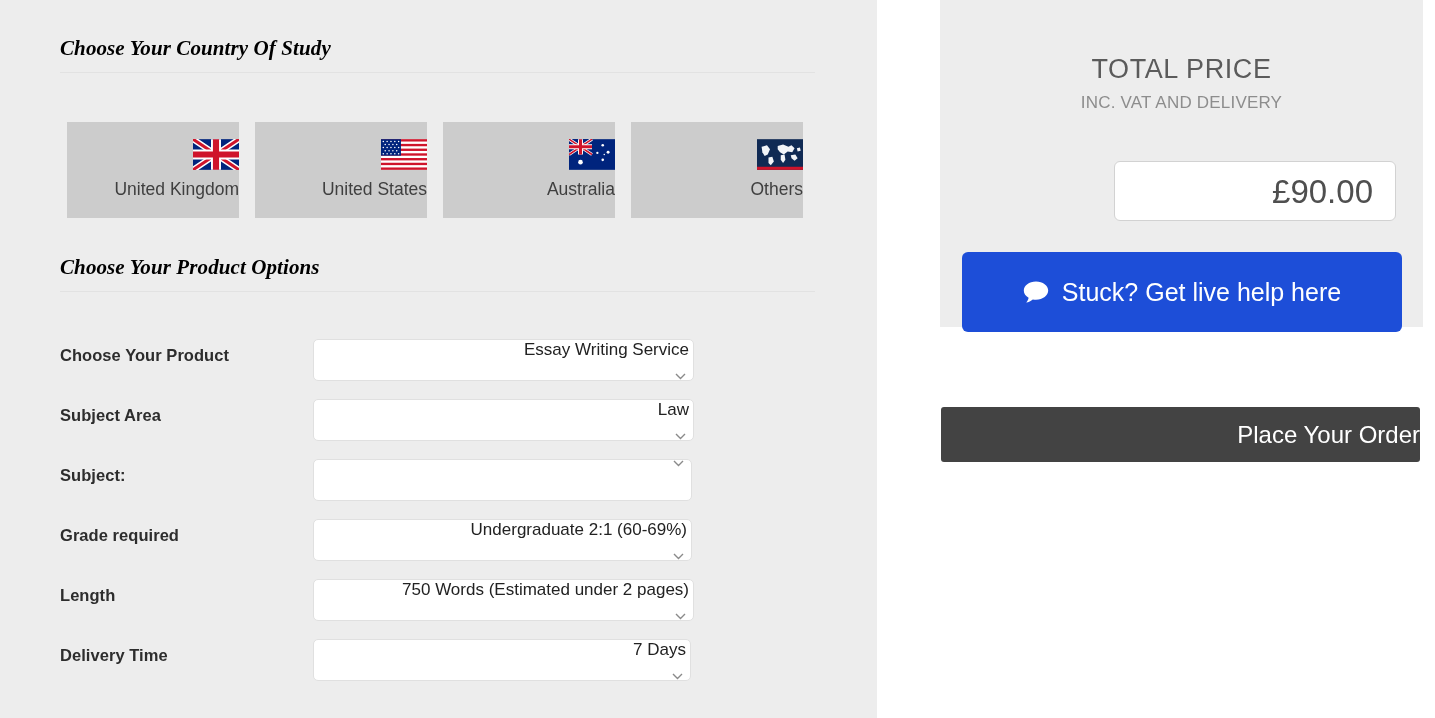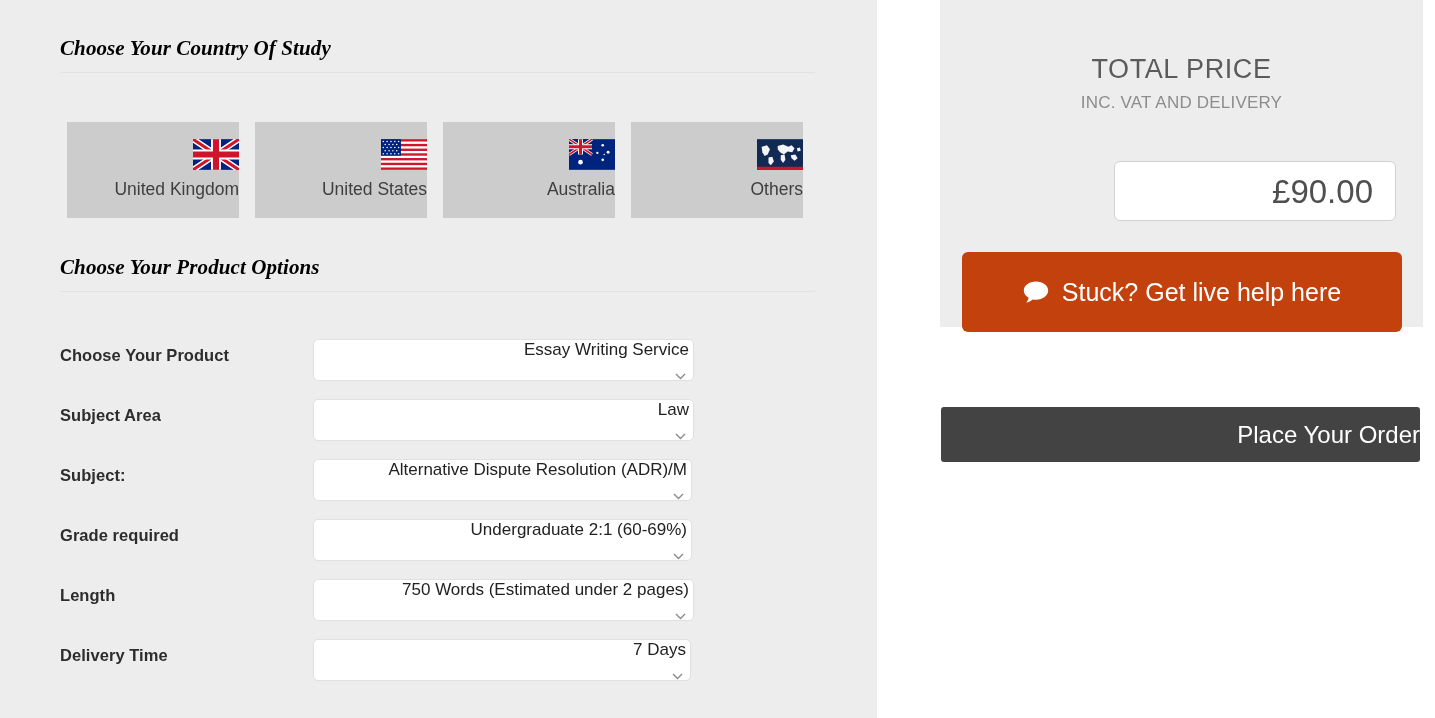--- a/index.html
+++ b/index.html
@@ -194,21 +194,21 @@
     font-size: 33px;
     color: #4f4f4f;
     line-height: 1;
   }
   #live-help-button {
     position: absolute;
     left: 22px;
     top: 252px;
     width: 440px;
     height: 80px;
-    background: #c2410c;
+    background: #1d4ed8;
     border-radius: 6px;
     box-sizing: border-box;
     display: flex;
     align-items: center;
     justify-content: center;
     gap: 13px;
     cursor: pointer;
   }
   #live-help-label {
     font-size: 25px;
@@ -379,21 +379,20 @@
           <svg width="11" height="7" viewBox="0 0 11 7">
               <path d="M1,1 L5.5,5.5 L10,1" fill="none" stroke="currentColor" stroke-width="1.4"></path>
             </svg>
         </span>
       </div>
     </div>
 
     <div class="form-row">
       <span class="form-label">Subject:</span>
       <div class="select-box w-379">
-        <span class="select-value">Alternative Dispute Resolution (ADR)/M</span>
         <span class="select-arrow">
           <svg width="11" height="7" viewBox="0 0 11 7">
               <path d="M1,1 L5.5,5.5 L10,1" fill="none" stroke="currentColor" stroke-width="1.4"></path>
             </svg>
         </span>
       </div>
     </div>
 
     <div class="form-row">
       <span class="form-label">Grade required</span>

